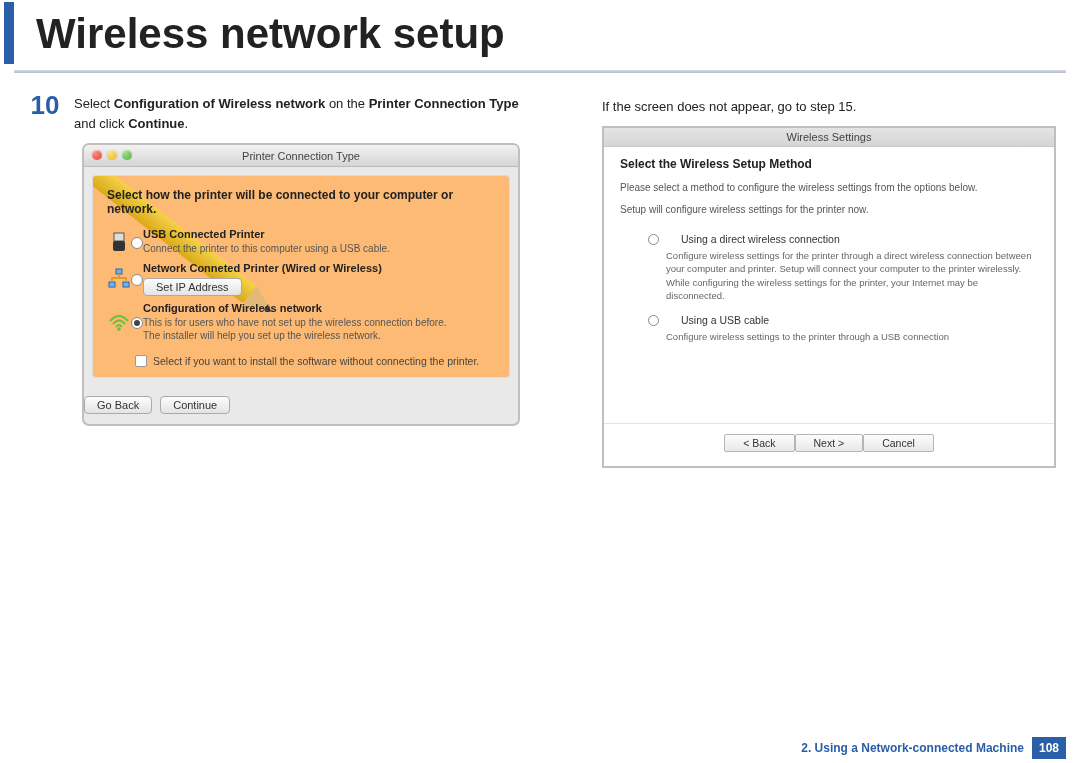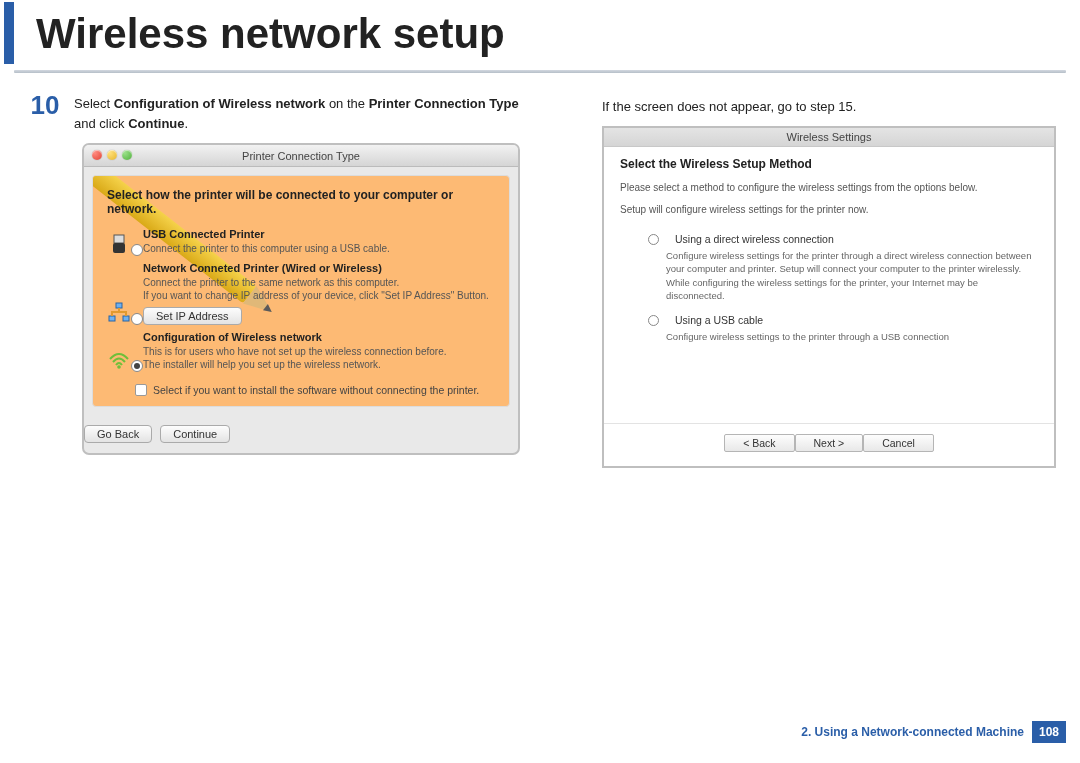--- a/index.html
+++ b/index.html
@@ -124,21 +124,21 @@
     width: 0; height: 0;
     border-left: 8px solid #5a5a5a;
     border-top: 4px solid transparent;
     border-bottom: 4px solid transparent;
   }
   .mac-heading {
     font-weight: 700; font-size: 12px; margin-bottom: 12px;
     position: relative; z-index: 1;
   }
   .opt {
-    display: flex; align-items: flex-end; 
+    display: flex; align-items: center; 
     margin-bottom: 6px; position: relative; z-index: 1;
   }
   .opt .ico {
     width: 24px; height: 24px; flex: 0 0 24px;
     display: flex; align-items: center; justify-content: center;
   }
   .opt .text { flex: 1; }
   .opt .label { font-weight: 700; font-size: 11px; }
   .opt .desc  { font-size: 10px; color: #555; margin-top: 2px; line-height: 1.35; }
   .radio {
@@ -191,21 +191,21 @@
     font-size: 11px;
     padding: 3px 0;
     border-bottom: 1px solid #c8c8c8;
     color: #444;
   }
   .win-body { padding: 10px 16px 8px 16px; }
   .win-h { font-weight: 700; font-size: 12px; color: #222; margin-bottom: 10px; }
   .win-p { font-size: 10px; color: #555; margin-bottom: 8px; line-height: 1.4; }
   .win-opts { margin: 16px 0 72px 28px; }
   .wopt { margin-bottom: 12px; }
-  .wopt .head { display: flex; align-items: center; gap: 16px; }
+  .wopt .head { display: flex; align-items: center; gap: 22px; }
   .wopt .wlabel { font-size: 10.5px; color: #333; }
   .wopt .wdesc  { font-size: 9.5px; color: #666; margin: 4px 0 0 18px; line-height: 1.4; }
   .wradio {
     width: 11px; height: 11px; border-radius: 50%;
     border: 1px solid #888; background: #fff;
   }
   .win-footer {
     display: flex; justify-content: center; 
     padding: 10px 0 14px 0;
     border-top: 1px solid #e3e3e3;
@@ -214,21 +214,21 @@
     font-size: 10.5px;
     padding: 2px 18px;
     border: 1px solid #b5b5b5;
     background: linear-gradient(#fdfdfd, #e8e8e8);
     border-radius: 2px;
     color: #333;
   }
   
   .page-footer {
     position: absolute;
-    bottom: 20px; right: 14px;
+    bottom: 4px; right: 14px;
     display: flex; align-items: center; gap: 8px;
   }
   .footer-text { font-size: 12px; font-weight: 700; color: #2a5ea8; }
   .footer-num {
     font-size: 12px; font-weight: 700; color: #fff;
     background: #2a5ea8; padding: 4px 7px;
   }
 </style>
 </head>
 <body>
@@ -282,22 +282,20 @@
             <svg width="22" height="22">
                 <rect x="8" y="1" width="6" height="5" fill="#6fb0ef" stroke="#2a64a3"></rect>
                 <rect x="1" y="14" width="6" height="5" fill="#6fb0ef" stroke="#2a64a3"></rect>
                 <rect x="15" y="14" width="6" height="5" fill="#6fb0ef" stroke="#2a64a3"></rect>
                 <path d="M11 6 V10 M4 14 V10 H18 V14 M11 10 H11" stroke="#e39a2e" stroke-width="2" fill="none"></path>
               </svg>
           </div>
           <span class="radio"></span>
           <div class="text">
             <div class="label">Network Conneted Printer (Wired or Wireless)</div>
-            <div class="desc" style="white-space:pre-line">Connect the printer to the same network as this computer.
-If you want to change IP address of your device, click "Set IP Address" Button.</div>
             <span class="mac-btn">Set IP Address</span>
           </div>
         </div>
 
         <div class="opt">
           <div class="ico">
             <svg width="22" height="22">
                 <path d="M2 10 Q11 0 20 10" stroke="#6fbf3a" stroke-width="2" fill="none"></path>
                 <path d="M5 13 Q11 6 17 13" stroke="#6fbf3a" stroke-width="2" fill="none"></path>
                 <path d="M8 16 Q11 12 14 16" stroke="#6fbf3a" stroke-width="2" fill="none"></path>

